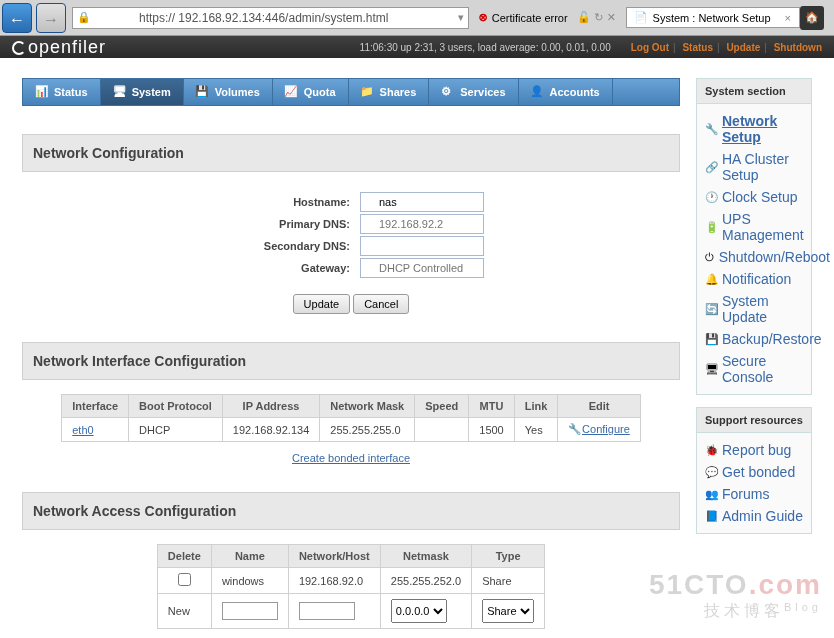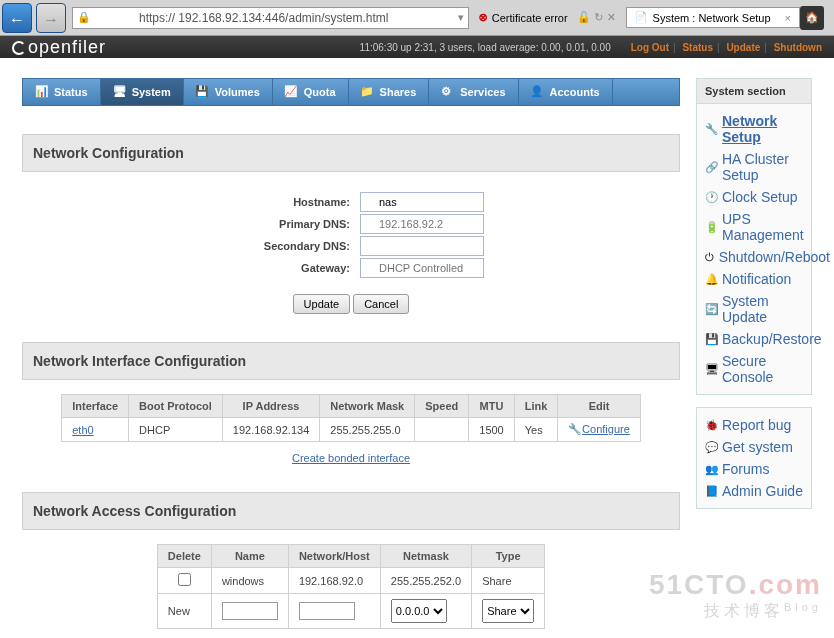--- a/index.html
+++ b/index.html
@@ -272,28 +272,29 @@
             <span class="si">💾</span>
             <a href="#">Backup/Restore</a>
           </li>
         <li>
             <span class="si">🖥</span>
             <a href="#">Secure Console</a>
           </li>
       </ul>
     </div>
     <div class="side-box">
+      <div class="side-title">Support resources</div>
       <ul class="side-list">
         <li>
             <span class="si">🐞</span>
             <a href="#">Report bug</a>
           </li>
         <li>
             <span class="si">💬</span>
-            <a href="#">Get system</a>
+            <a href="#">Get bonded</a>
           </li>
         <li>
             <span class="si">👥</span>
             <a href="#">Forums</a>
           </li>
         <li>
             <span class="si">📘</span>
             <a href="#">Admin Guide</a>
           </li>
       </ul>

